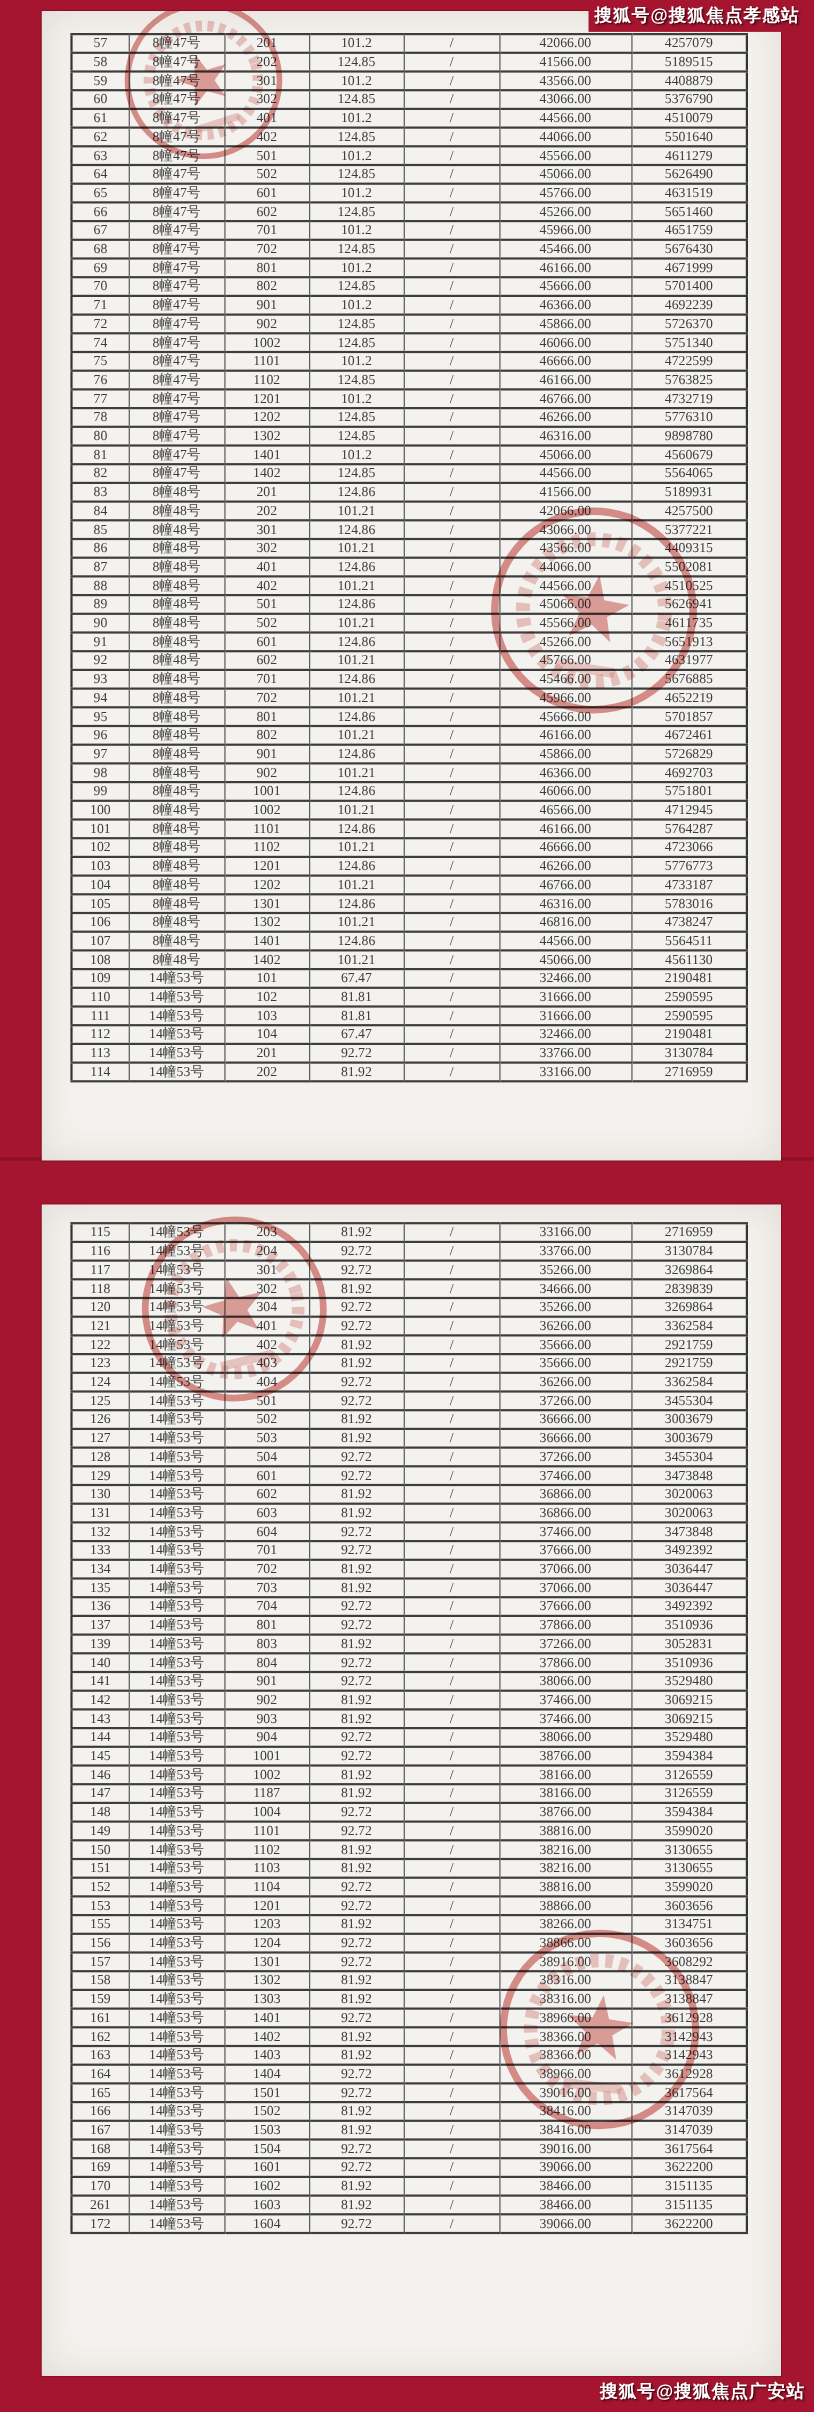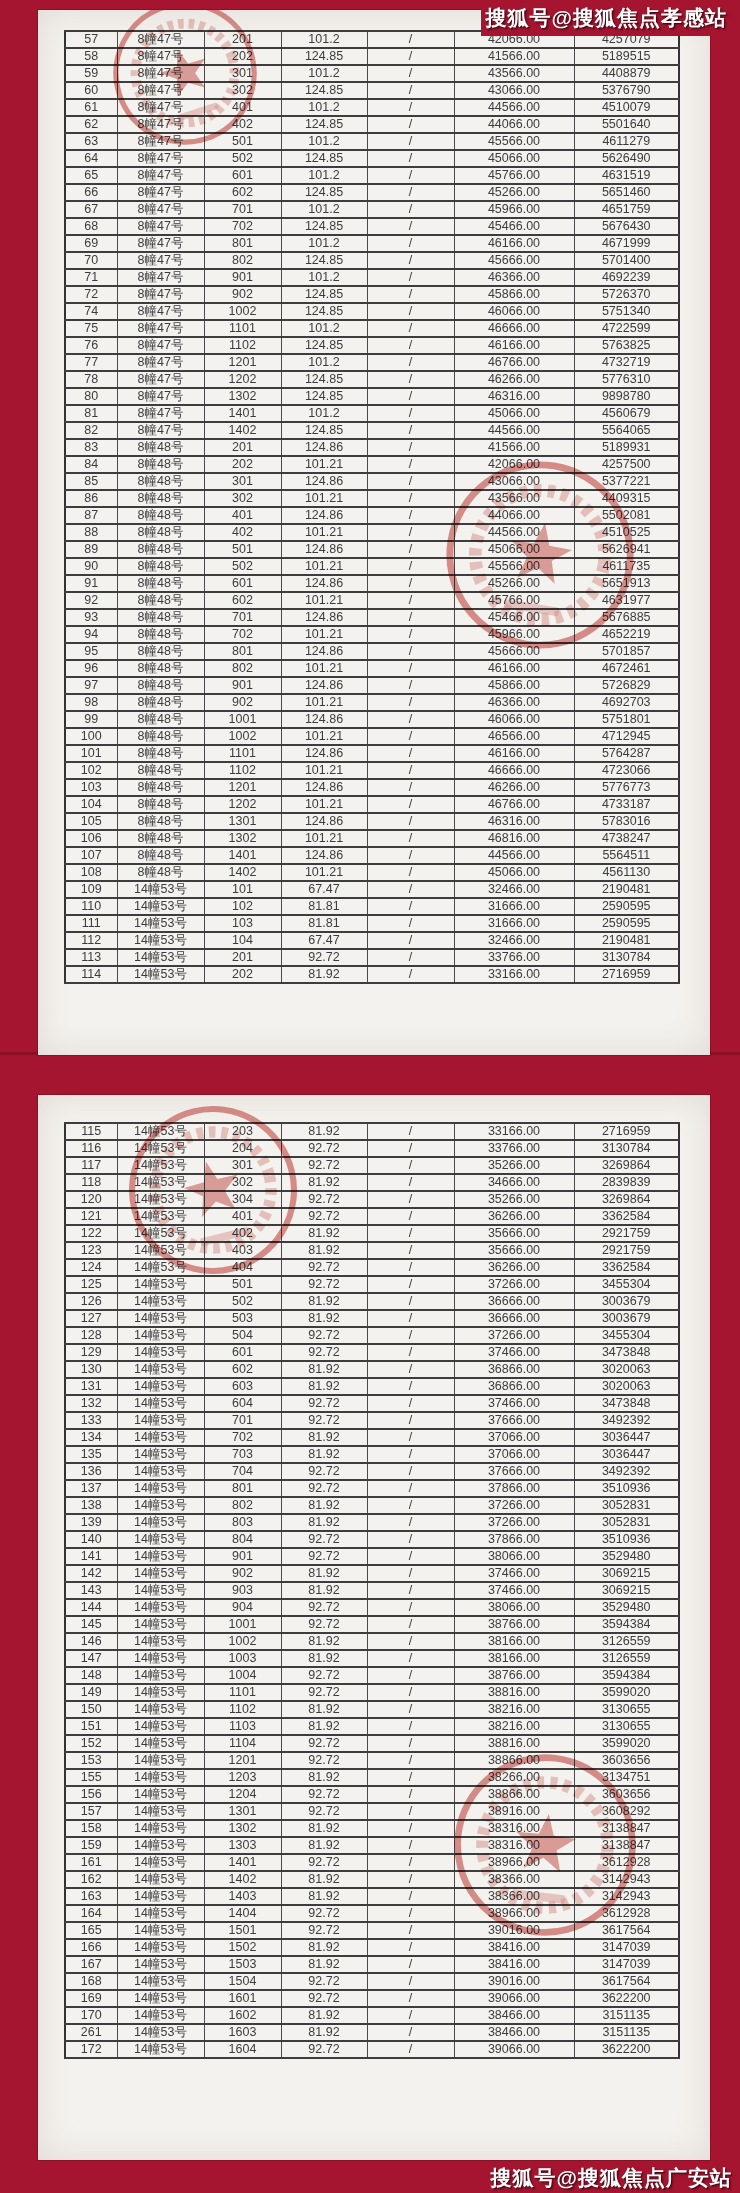--- a/index.html
+++ b/index.html
@@ -1,31 +1,31 @@
 <!DOCTYPE html>
 <html><head>
 <meta charset="utf-8">
 <style>
   html,body{margin:0;padding:0;background:#7e0e22;}
   .canvas{position:relative;width:740px;height:2193px;background:#a6152f;
           font-family:"Liberation Sans",sans-serif;overflow:hidden;}
   .page{position:absolute;left:38px;width:672px;background:#f4f2ee;overflow:hidden;
-        box-shadow:inset 0 0 34px rgba(105,70,55,.14), 0 0 0 1px rgba(90,5,20,.35);}
+        box-shadow:inset 0 0 34px rgba(105,70,55,.14), 0 0 0 1px rgba(90,5,20,.35);font-family:Liberation Serif, serif;}
   #page1{top:10px;height:1045px;}
   #page2{top:1095px;height:1065px;}
   .price-table{position:absolute;left:26px;border-collapse:collapse;table-layout:fixed;
                width:614px;color:#3c3c3c;z-index:1;}
   #table1{top:20px;}
-  #table2{top:27px;border-radius:18px;}
+  #table2{top:16px;border-radius:18px;}
   .price-table{border:2px solid #333;}
   .price-table td{border-left:1px solid #4a4a4a;border-right:1px solid #4a4a4a;
       border-top:2px solid #3d3d3d;border-bottom:2px solid #3d3d3d;
       height:15px;padding:0;text-align:center;font-size:12.5px;line-height:15px;
       overflow:hidden;white-space:nowrap;}
-  .watermark{position:absolute;right:8px;z-index:6;color:#fff;font-size:21px;font-weight:bold;
+  .watermark{position:absolute;right:8px;z-index:6;color:#fff;font-size:16px;font-weight:bold;
       letter-spacing:1px;
       text-shadow:1px 1px 0 rgba(70,6,18,.9), 2px 2px 2px rgba(70,6,18,.55), -1px -1px 0 rgba(150,25,45,.6);}
   .watermark.top{top:3px;background:#a6152f;padding:1px 5px 4px;}
   .watermark.bottom{top:2164px;}
   .stamp{position:absolute;color:#c23a35;opacity:.55;mix-blend-mode:multiply;z-index:3;pointer-events:none;}
   .gap-line{position:absolute;left:0;width:740px;height:3px;background:#8c0f24;z-index:0;}
 </style>
 </head>
 <body>
 
@@ -774,38 +774,29 @@
           <tr>
             <td>137</td>
             <td>14幢53号</td>
             <td>801</td>
             <td>92.72</td>
             <td>/</td>
             <td>37866.00</td>
             <td>3510936</td>
           </tr>
           <tr>
-            <td>138</td>
-            <td>14幢53号</td>
-            <td>802</td>
+            <td>139</td>
+            <td>14幢53号</td>
+            <td>803</td>
             <td>81.92</td>
             <td>/</td>
             <td>37266.00</td>
             <td>3052831</td>
           </tr>
           <tr>
-            <td>139</td>
-            <td>14幢53号</td>
-            <td>803</td>
-            <td>81.92</td>
-            <td>/</td>
-            <td>37266.00</td>
-            <td>3052831</td>
-          </tr>
-          <tr>
             <td>140</td>
             <td>14幢53号</td>
             <td>804</td>
             <td>92.72</td>
             <td>/</td>
             <td>37866.00</td>
             <td>3510936</td>
           </tr>
           <tr>
             <td>141</td>
@@ -857,21 +848,21 @@
             <td>14幢53号</td>
             <td>1002</td>
             <td>81.92</td>
             <td>/</td>
             <td>38166.00</td>
             <td>3126559</td>
           </tr>
           <tr>
             <td>147</td>
             <td>14幢53号</td>
-            <td>1003</td>
+            <td>1187</td>
             <td>81.92</td>
             <td>/</td>
             <td>38166.00</td>
             <td>3126559</td>
           </tr>
           <tr>
             <td>148</td>
             <td>14幢53号</td>
             <td>1004</td>
             <td>92.72</td>

